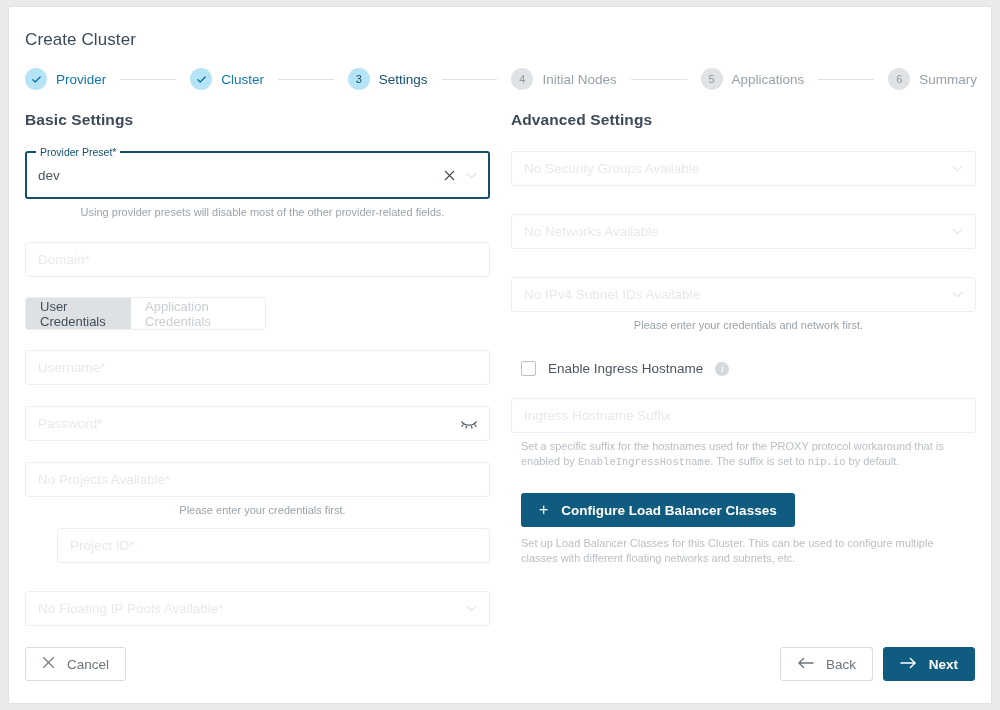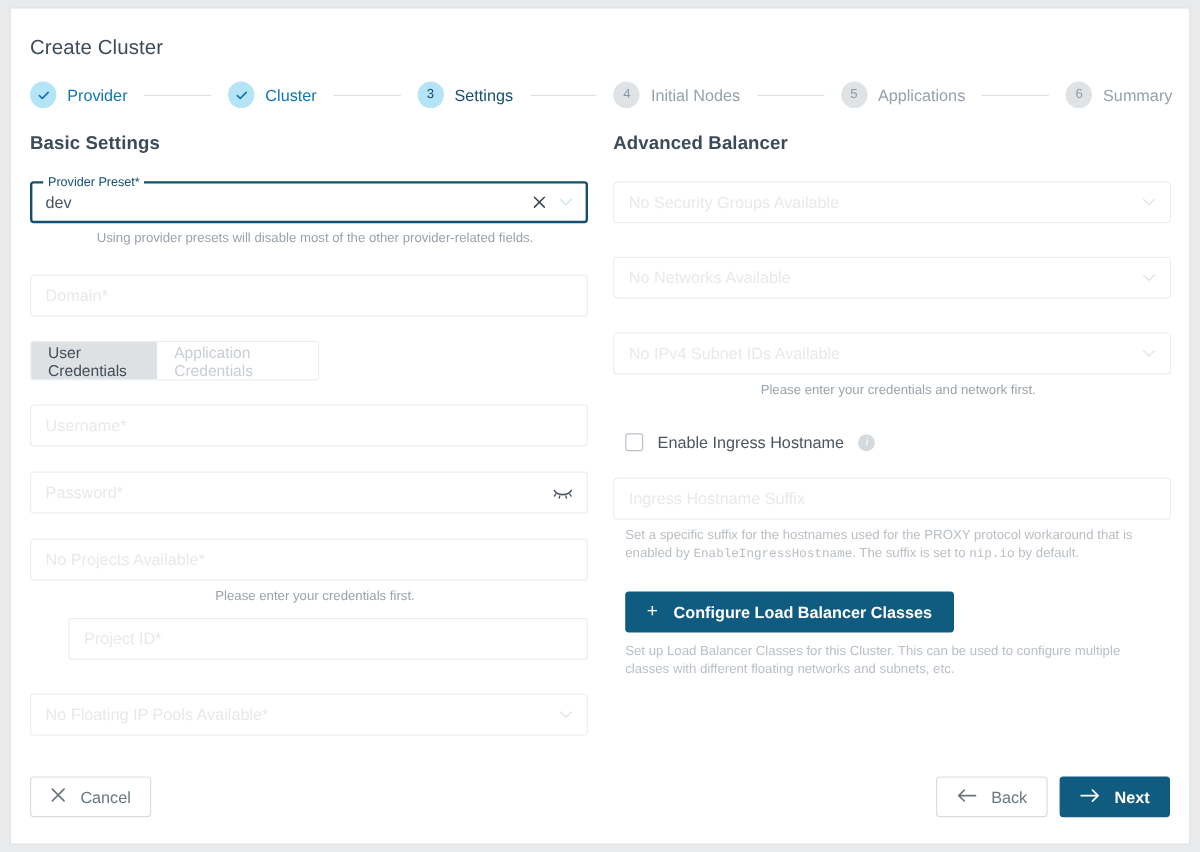--- a/index.html
+++ b/index.html
@@ -94,21 +94,21 @@
     font-size: 13.5px;
   }
   .input-box.disabled { border-color: #eceeef; }
   .ph { color: #e7e9eb; }
   .value { color: #4a5560; }
 
   
   .input-box.focused {
     border: 2px solid #14506e;
     border-radius: 3px;
-    height: 35px;
+    height: 48px;
     padding: 13px 11px;
   }
   .float-label {
     position: absolute;
     left: 9px; top: -7px;
     background: #fff;
     padding: 0 4px;
     font-size: 10.5px;
     color: #14506e;
     line-height: 12px;
@@ -374,21 +374,21 @@
             </svg>
           </span>
         </span>
       </div>
     </div>
 
   </div>
 
   <div class="col-right">
 
-    <h2 class="section-title">Advanced Balancer</h2>
+    <h2 class="section-title">Advanced Settings</h2>
 
     <div class="field" style="margin-bottom:28px;">
       <div class="input-box disabled">
         <span class="ph">No Security Groups Available</span>
         <span class="trail">
           <span class="icon-btn">
             <svg class="chev" width="11" height="7" viewBox="0 0 12 8" aria-hidden="true">
               <path d="M1 1.5 L6 6.5 L11 1.5" fill="none" stroke="#e2e5e8" stroke-width="1.4" stroke-linecap="round" stroke-linejoin="round"></path>
             </svg>
           </span>

